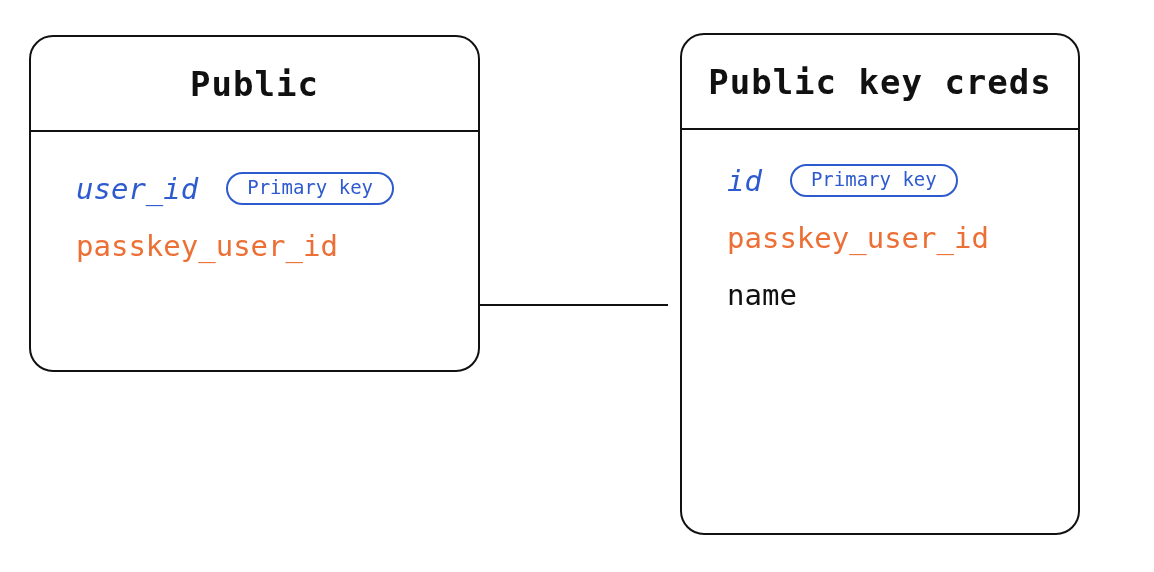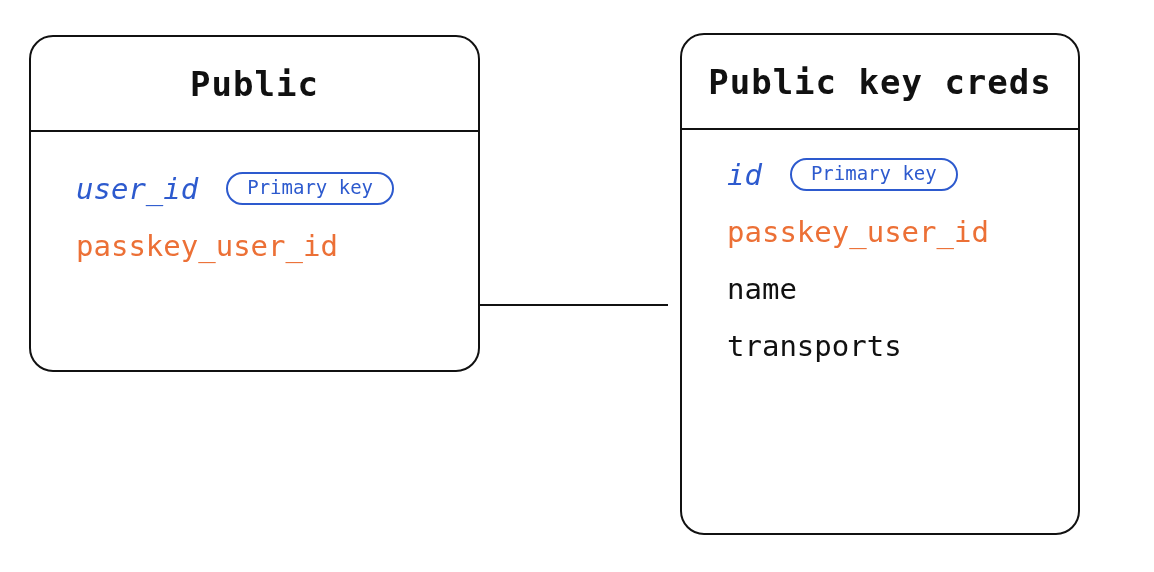--- a/index.html
+++ b/index.html
@@ -25,21 +25,21 @@
 
   .table-header{
     height:95px;
     border-bottom:2px solid var(--ink);
     display:flex; align-items:center; justify-content:center;
     font-size:34px; font-weight:700; color:var(--ink);
     letter-spacing:1px;
   }
 
   .table-body{ padding:28px 0 0 45px; }
-  .pubkey .table-body{ padding-top:16px; }
+  .pubkey .table-body{ padding-top:22px; }
 
   .field-row{
     height:57px;
     display:flex; align-items:center;
     font-size:29px; color:var(--ink);
     white-space:nowrap;
   }
   .field-name.c-blue{ color:var(--blue);font-style:italic; }
   .field-name.c-orange{ color:var(--orange); }
   .field-name.c-black{ color:var(--ink); }
@@ -92,20 +92,16 @@
         <span class="pk-badge">Primary key</span>
       </div>
       <div class="field-row">
         <span class="field-name c-orange">passkey_user_id</span>
 
       </div>
       <div class="field-row">
         <span class="field-name c-black">name</span>
 
       </div>
-      <div class="field-row">
-        <span class="field-name c-black">transports</span>
-
-      </div>
     </div>
   </div>
 
 </div>
 
 </body></html>

